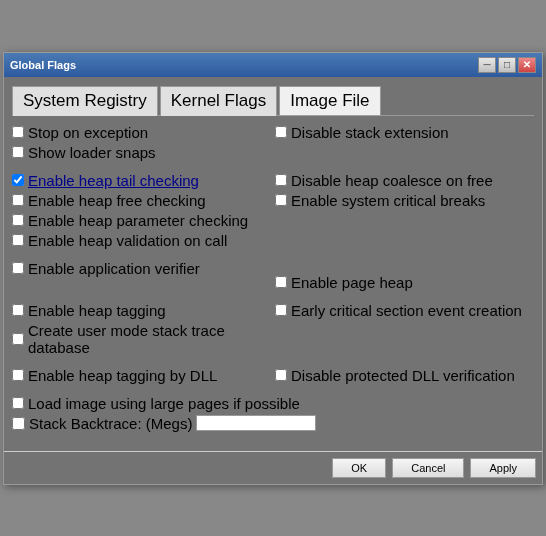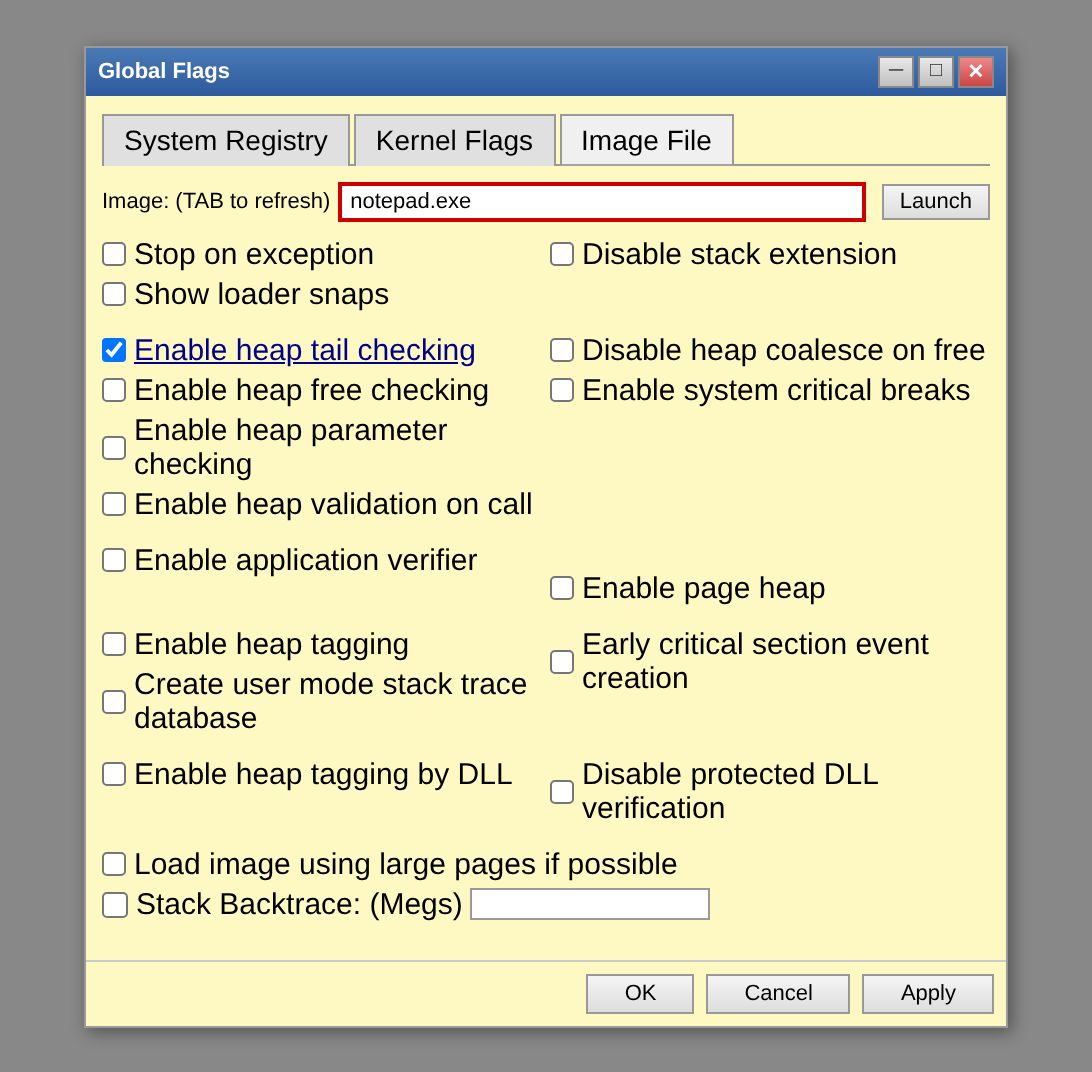--- a/index.html
+++ b/index.html
@@ -6,22 +6,22 @@
     body {
       font-family: 'Segoe UI', Tahoma, Arial, sans-serif;
       font-size: 11px;
       background: #888;
       display: flex;
       align-items: center;
       justify-content: center;
       min-height: 100vh;
     }
     .window {
-      width: 462px;
-      background: #fef9c3;
+      width: 540px;
+      background: #737373;
       border: 1px solid #999;
       box-shadow: 2px 2px 8px rgba(0,0,0,0.4);
     }
     .title-bar {
       background: linear-gradient(to bottom, #4a7ab5, #2d5a9e);
       color: white;
       padding: 4px 6px;
       display: flex;
       align-items: center;
       justify-content: space-between;
@@ -57,21 +57,21 @@
       border-bottom: 1px solid #999;
       margin-bottom: 8px;
     }
     .tab {
       padding: 4px 10px;
       border: 1px solid #999;
       border-bottom: none;
       background: #e0e0e0;
       cursor: pointer;
       margin-right: 2px;
-      font-size: 14px;
+      font-size: 17px;
       position: relative;
       top: 1px;
     }
     .tab.active {
       background: #f0f0f0;
       border-bottom: 1px solid #a3a3a3;
       z-index: 1;
     }
     
     .image-row {
@@ -190,27 +190,20 @@
         <span>System Registry</span>
       </div>
       <div class="tab">
         <span>Kernel Flags</span>
       </div>
       <div class="tab active">
         <span>Image File</span>
       </div>
     </div>
 
-    <div class="image-row">
-      <span class="image-label">Image: (TAB to refresh)</span>
-      <div class="image-input-wrap">
-        <input class="image-input" type="text" value="notepad.exe" style="">
-      </div>
-      <button class="launch-btn">Launch</button>
-    </div>
 
     <div class="checkbox-section">
       <div class="col-left">
         <div class="cb-row">
           <input type="checkbox" id="stop-exception" style="">
           <label class="cb-label" for="stop-exception">Stop on exception</label>
         </div>
         <div class="cb-row">
           <input type="checkbox" id="show-loader-snaps" style="">
           <label class="cb-label" for="show-loader-snaps">Show loader snaps</label>

